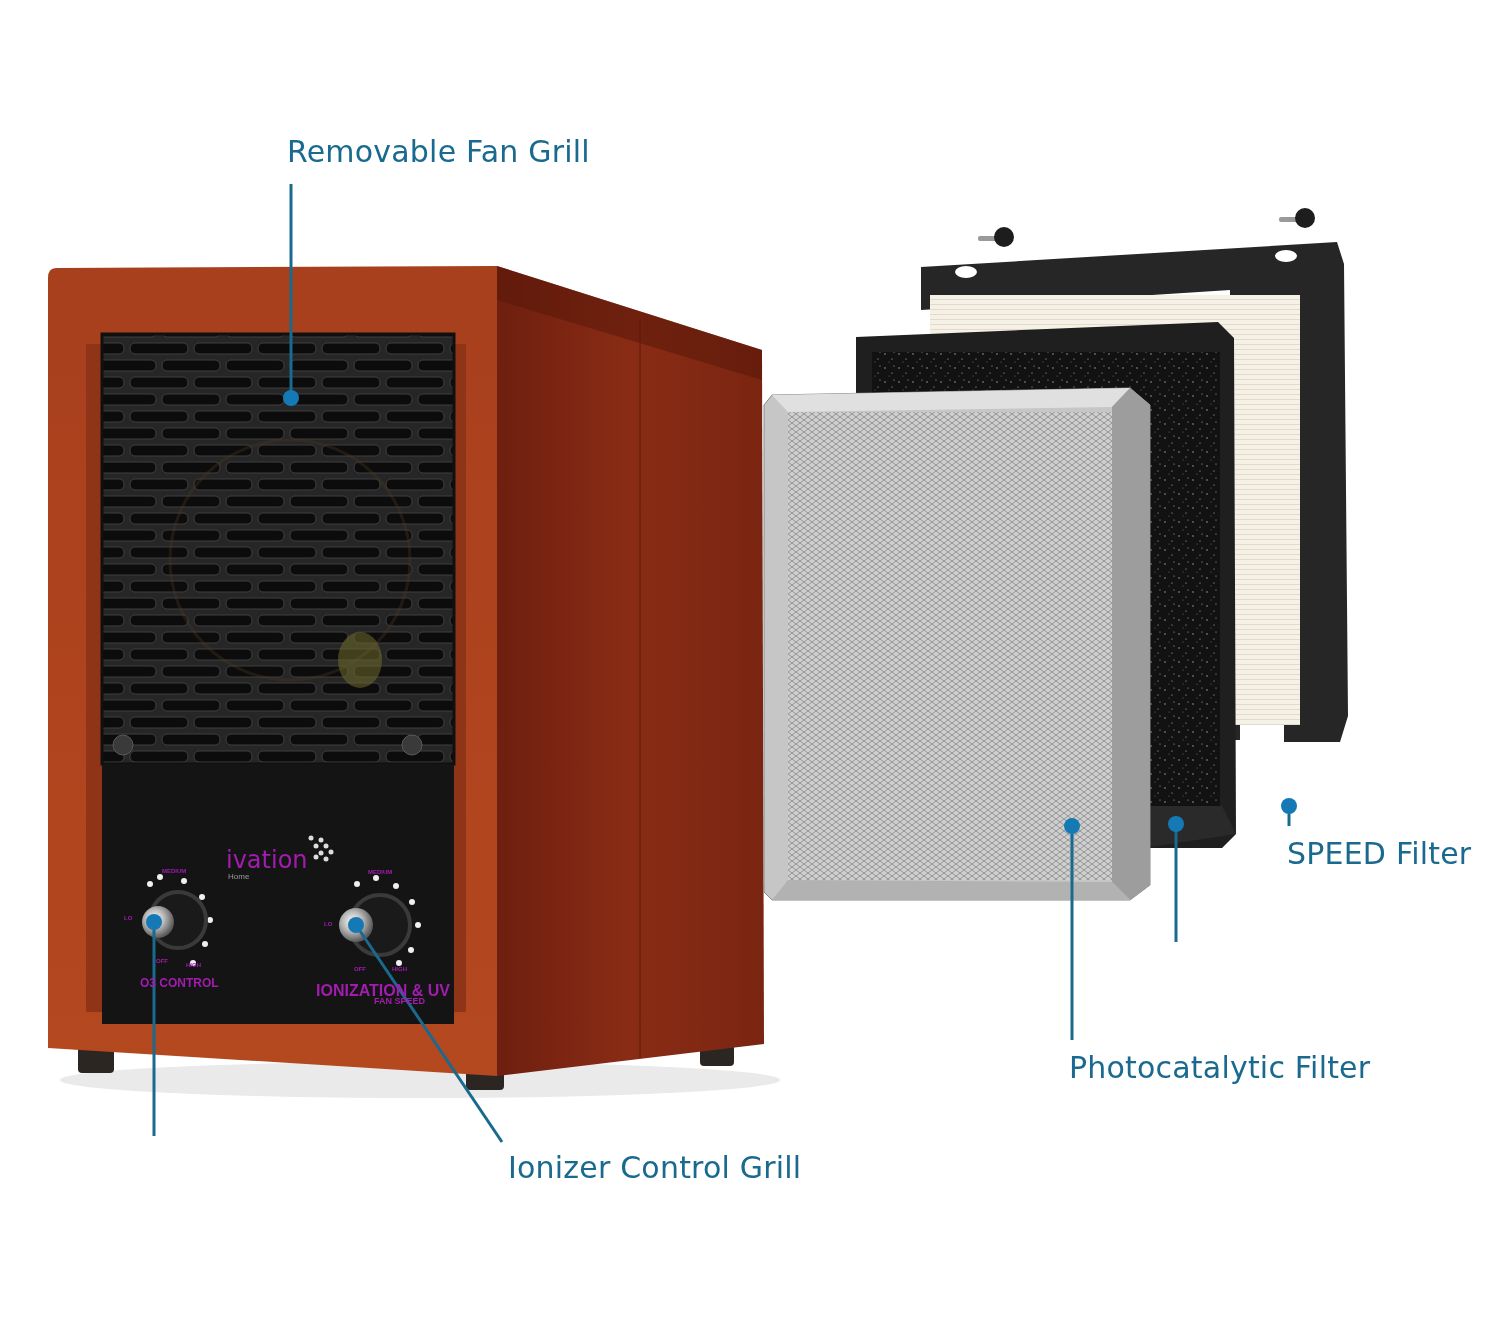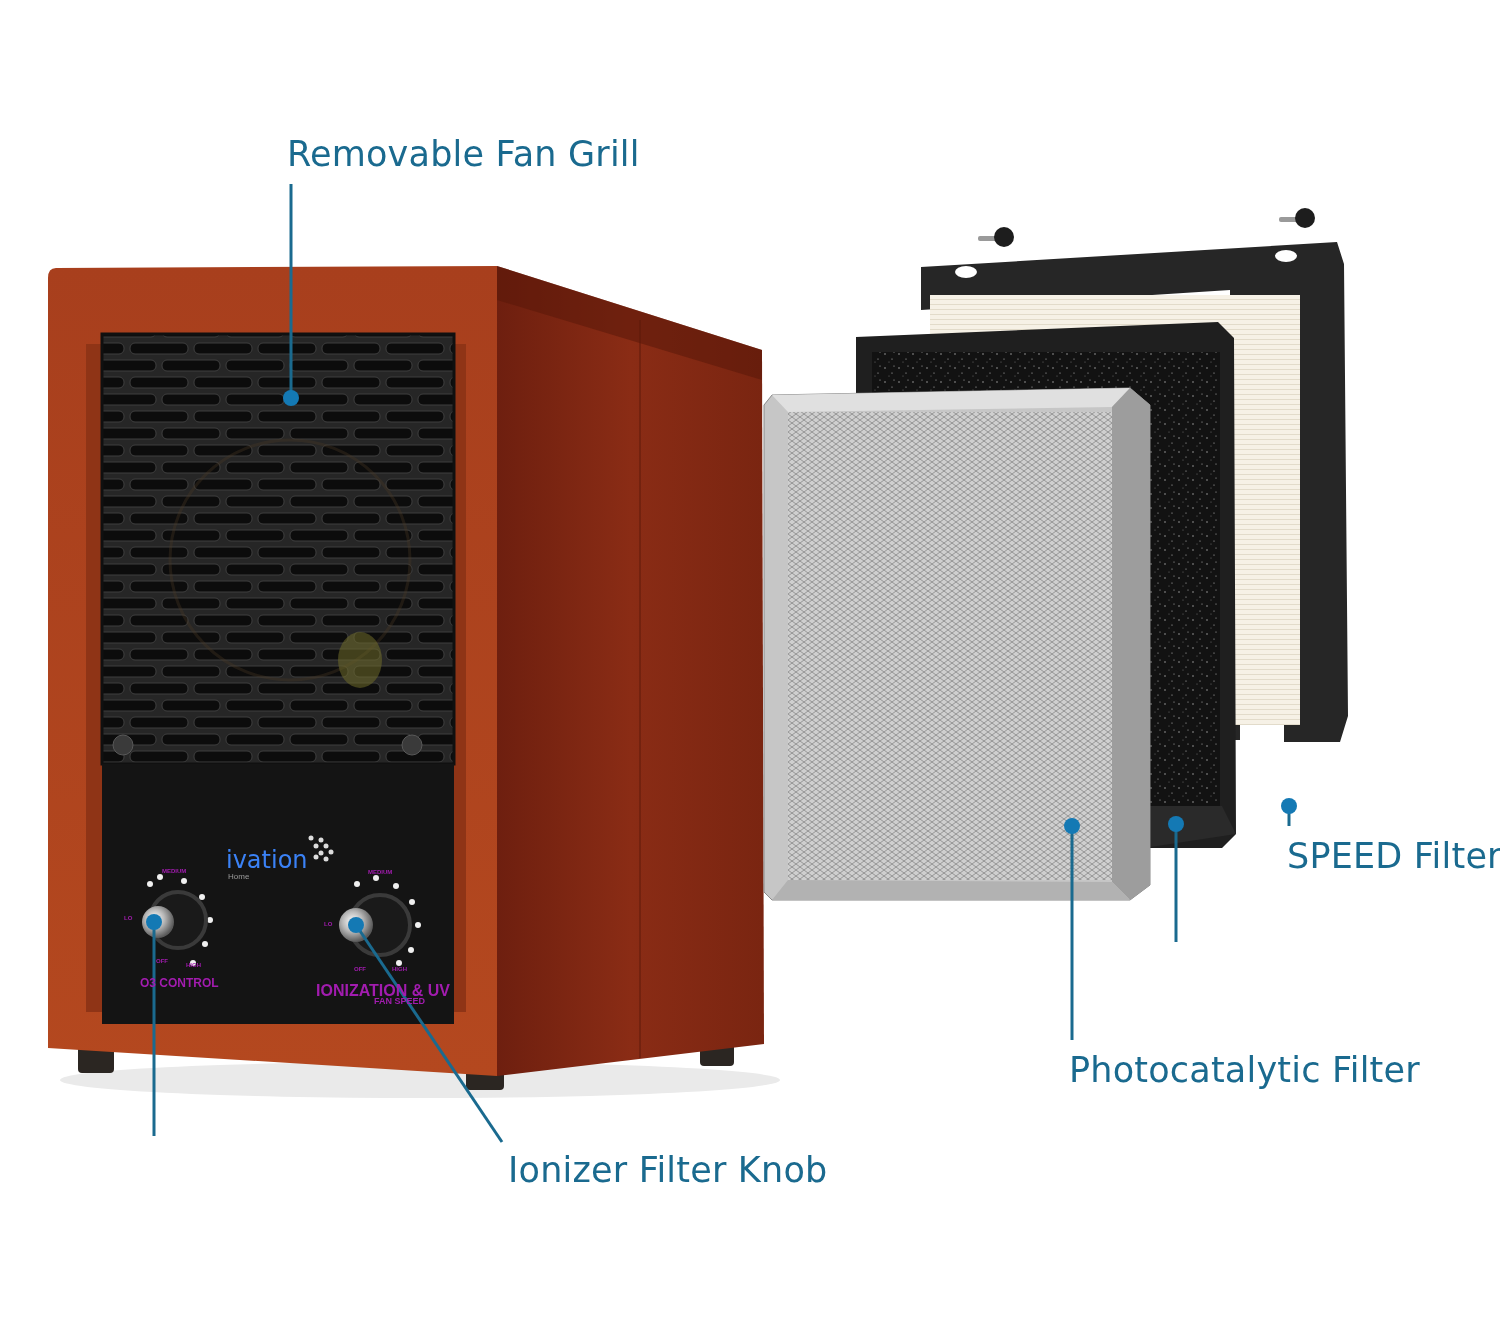--- a/index.html
+++ b/index.html
@@ -1,26 +1,26 @@
 <!DOCTYPE html>
 <html><head>
   <meta charset="utf-8">
   <style>
     html, body { margin: 0; padding: 0; background: #ffffff; }
     body { width: 1500px; height: 1319px; position: relative; overflow: hidden;
            font-family: "DejaVu Sans", sans-serif; }
     .stage { position: absolute; left: 0; top: 0; width: 1500px; height: 1319px; }
     .stage svg { position: absolute; left: 0; top: 0; }
     .callout-label {
-      position: absolute; color: #1a6a8f; font-size: 35px; letter-spacing: 0.2px;
+      position: absolute; color: #1a6a8f; font-size: 30px; letter-spacing: 0.2px;
       white-space: nowrap; line-height: 1; font-family: "DejaVu Sans", sans-serif;
     }
     .panel-text { position: absolute; color: #a21caf; font-family: "Liberation Sans", sans-serif;
                   font-weight: bold; white-space: nowrap; line-height: 1; }
-    .brand { position: absolute; color: #3b82f6; font-family: "DejaVu Sans", sans-serif;
+    .brand { position: absolute; color: #a21caf; font-family: "DejaVu Sans", sans-serif;
              font-size: 24px; line-height: 1; }
     .brand-sub { position: absolute; color: #9a9a9a; font-family: "Liberation Sans", sans-serif;
                  font-size: 8px; line-height: 1; }
   </style>
 </head>
 <body>
 
 <div class="stage">
   <svg width="1500" height="1319" viewBox="0 0 1500 1319">
     <defs>
@@ -190,16 +190,16 @@
   <span class="panel-text" style="left:140px; top:977px; font-size:12px;">O3 CONTROL</span>
 
   <span class="panel-text" style="left:368px; top:869px; font-size:6px;">MEDIUM</span>
   <span class="panel-text" style="left:324px; top:921px; font-size:6px;">LO</span>
   <span class="panel-text" style="left:354px; top:966px; font-size:6px;">OFF</span>
   <span class="panel-text" style="left:392px; top:966px; font-size:6px;">HIGH</span>
   <span class="panel-text" style="left:316px; top:983px; font-size:16px;">IONIZATION &amp; UV</span>
   <span class="panel-text" style="left:338px; top:997px; font-size:9px;margin-left:36px;">FAN SPEED</span>
 
   <span class="callout-label" style="left:287px; top:137px;">Removable Fan Grill</span>
-  <span class="callout-label" style="left:508px; top:1153px;">Ionizer Filter Knob</span>
+  <span class="callout-label" style="left:508px; top:1153px;">Ionizer Control Grill</span>
   <span class="callout-label" style="left:1069px; top:1053px;">Photocatalytic Filter</span>
   <span class="callout-label" style="left:1287px; top:839px;">SPEED Filter</span>
 </div>
 
 </body></html>

